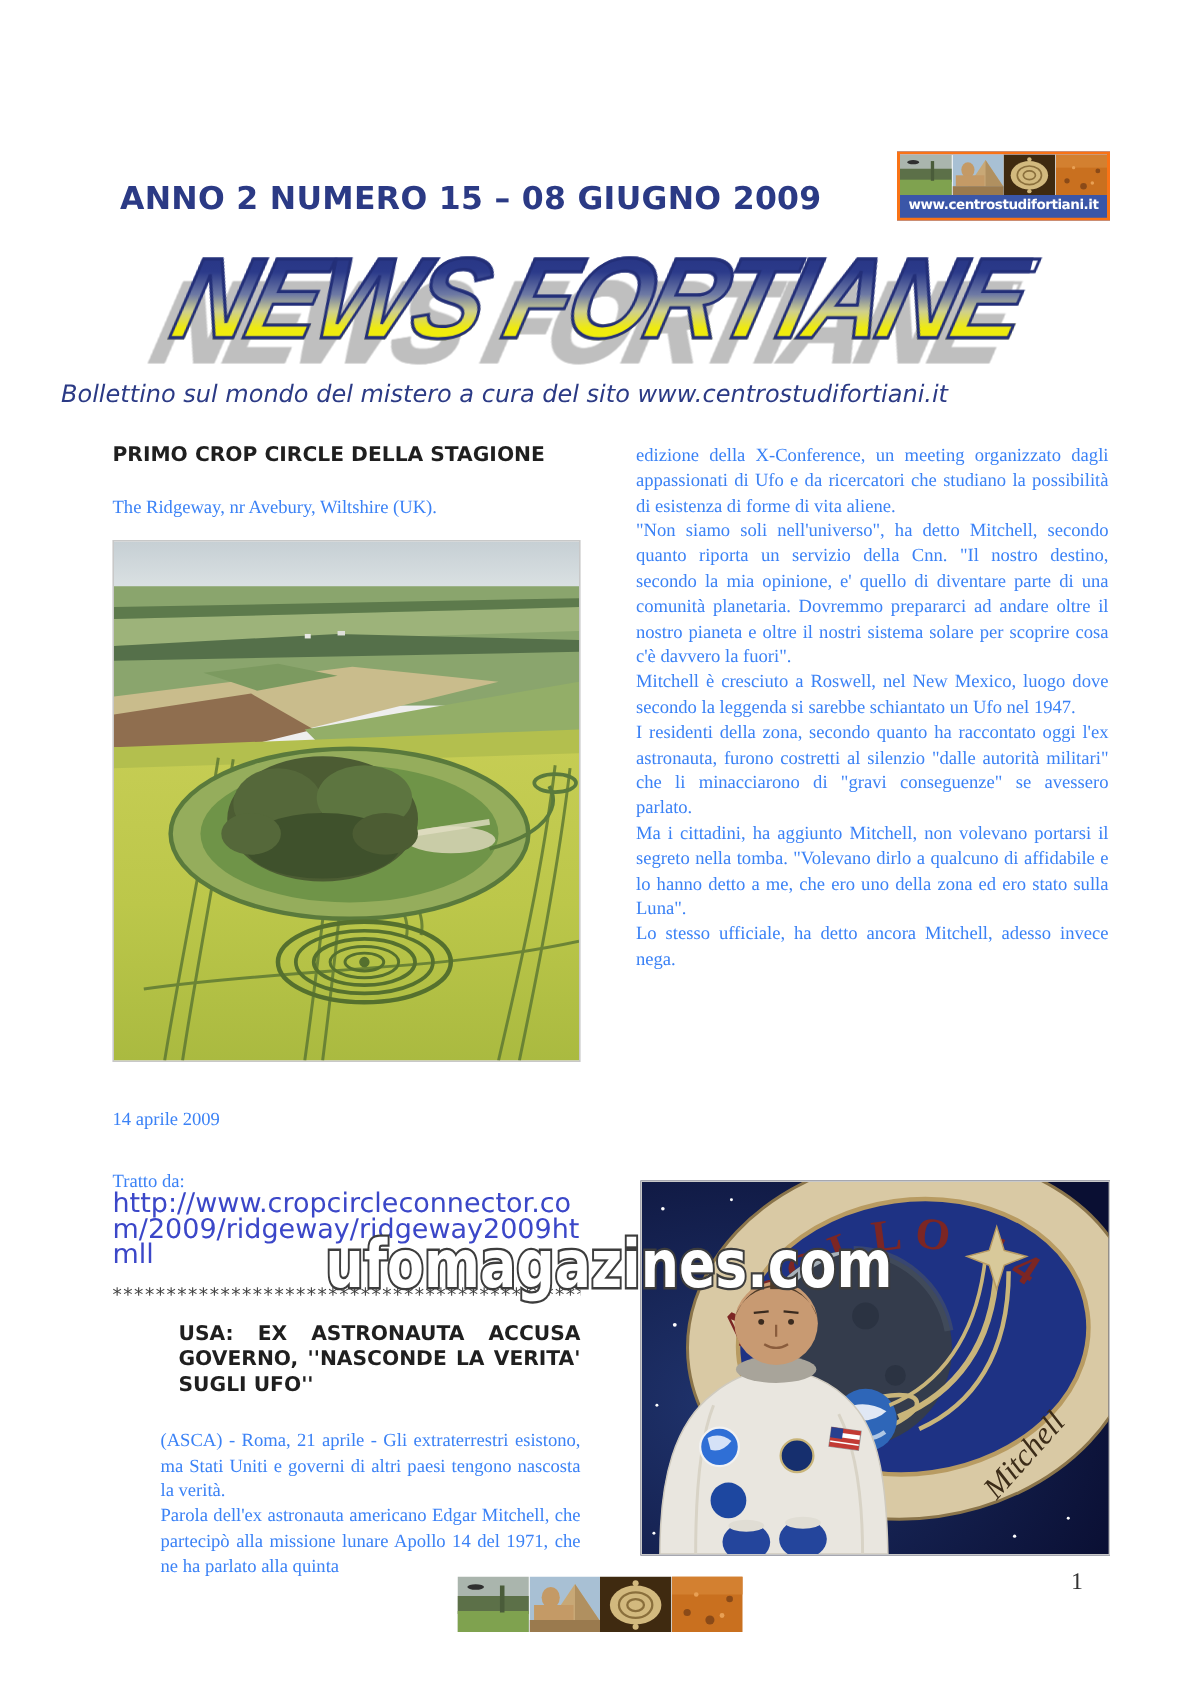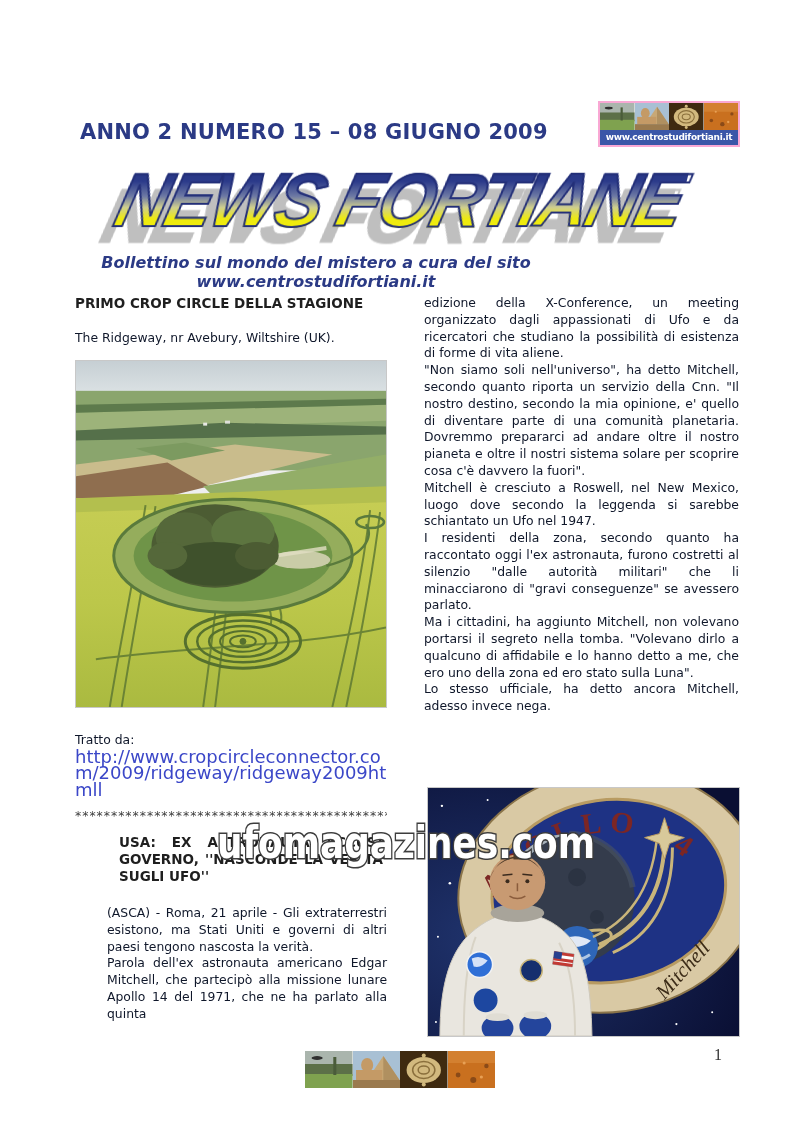--- a/index.html
+++ b/index.html
@@ -10,21 +10,21 @@
     font-family:"DejaVu Sans","Liberation Sans",sans-serif;
   }
   
   .issue-line {
     position:absolute; left:80px; top:120px;
     font-size:21px; font-weight:bold; color:#2b3a85; letter-spacing:.2px;
     white-space:nowrap;
   }
   .logo-box {
     position:absolute; left:598px; top:101px; width:142px;
-    border:2px solid #f9a8d4; background:#3a56a8; cursor:pointer;
+    border:2px solid #f97316; background:#3a56a8; cursor:pointer;
   }
   .logo-tiles { display:flex; background:#fff; }
   .logo-tiles .tile { width:34.5px; height:27px; display:block; }
   .tile svg { width:100%; height:100%; display:block; }
   .logo-bar {
     background:#3a56a8; color:#ffffff; text-align:center;
     font-size:9px; font-weight:bold; letter-spacing:-.3px;
     padding:2px 0 3px;
   }
   
@@ -34,29 +34,29 @@
     font-family:"Liberation Sans",sans-serif;
     font-weight:bold; font-style:italic;
     font-size:72px; line-height:88px; letter-spacing:-3px; white-space:nowrap;
     transform:skewX(-14deg) scaleY(1.06);
     background:linear-gradient(180deg,#232f7c 0%,#2b3a8a 30%,#6d79a4 46%,#cfcf8e 58%,#eeea10 70%,#f4f400 100%);
     -webkit-background-clip:text; background-clip:text; color:transparent;
     -webkit-text-stroke:2px #232f78;
     filter:drop-shadow(-9px 15px 0 #bfbfbf);
   }
   .subtitle {
-    position:absolute; left:0; top:253px; width:632px; text-align:center;
-    font-size:16px; font-weight:bold; font-style:italic; color:#2b3a85;
+    position:absolute; left:0; top:253px; width:632px; text-align:right;
+    font-size:16px; font-weight:normal; font-style:italic; color:#2b3a85;
   }
   
   .col { position:absolute; top:295px; }
   .col-left  { left:75px;  width:312px; }
   .col-right { left:424px; width:315px; }
   .body-text, .col p {
-    font-size:12.4px; line-height:16.8px; color:#0f172a; text-align:justify;
+    font-size:12.4px; line-height:16.8px; color:#3b82f6; text-align:justify;font-family:Liberation Serif, serif;
   }
   .article-heading {
     font-size:13.5px; line-height:17px; font-weight:bold; color:#1f1f1f;
     text-align:left;
   }
   .article-heading.justified { text-align:justify;margin-left:44px; }
   .plain { text-align:left; }
   .link-line {
     font-size:18px; line-height:16.8px; color:#3b47c8;
     word-break:break-all; text-align:left; cursor:pointer;
@@ -210,20 +210,21 @@
           <ellipse cx="168" cy="282" rx="58" ry="27" stroke-width="3"></ellipse>
           <ellipse cx="168" cy="282" rx="46" ry="21" stroke-width="2.5"></ellipse>
           <ellipse cx="168" cy="282" rx="34" ry="15.5" stroke-width="2.5"></ellipse>
           <ellipse cx="168" cy="282" rx="23" ry="10.5" stroke-width="2"></ellipse>
           <ellipse cx="168" cy="282" rx="13" ry="6" stroke-width="2"></ellipse>
           <circle cx="168" cy="282" r="3" fill="#55702e"></circle>
         </g>
       </svg>
     </div>
 
+    <p class="plain mt30">14 aprile 2009</p>
     <p class="plain mt24">Tratto da:</p>
     <div class="link-line">http://www.cropcircleconnector.com/2009/ridgeway/ridgeway2009htmll</div>
     <div class="separator-line mt8">********************************************</div>
 
     <h2 class="article-heading justified mt10">USA: EX ASTRONAUTA ACCUSA GOVERNO, ''NASCONDE LA VERITA' SUGLI UFO''</h2>
     <div class="mt20">
       <p>(ASCA) - Roma, 21 aprile - Gli extraterrestri esistono, ma Stati Uniti e governi di altri paesi tengono nascosta la verità.</p>
       <p>Parola dell'ex astronauta americano Edgar Mitchell, che partecipò alla missione lunare Apollo 14 del 1971, che ne ha parlato alla quinta</p>
     </div>
   </div>

